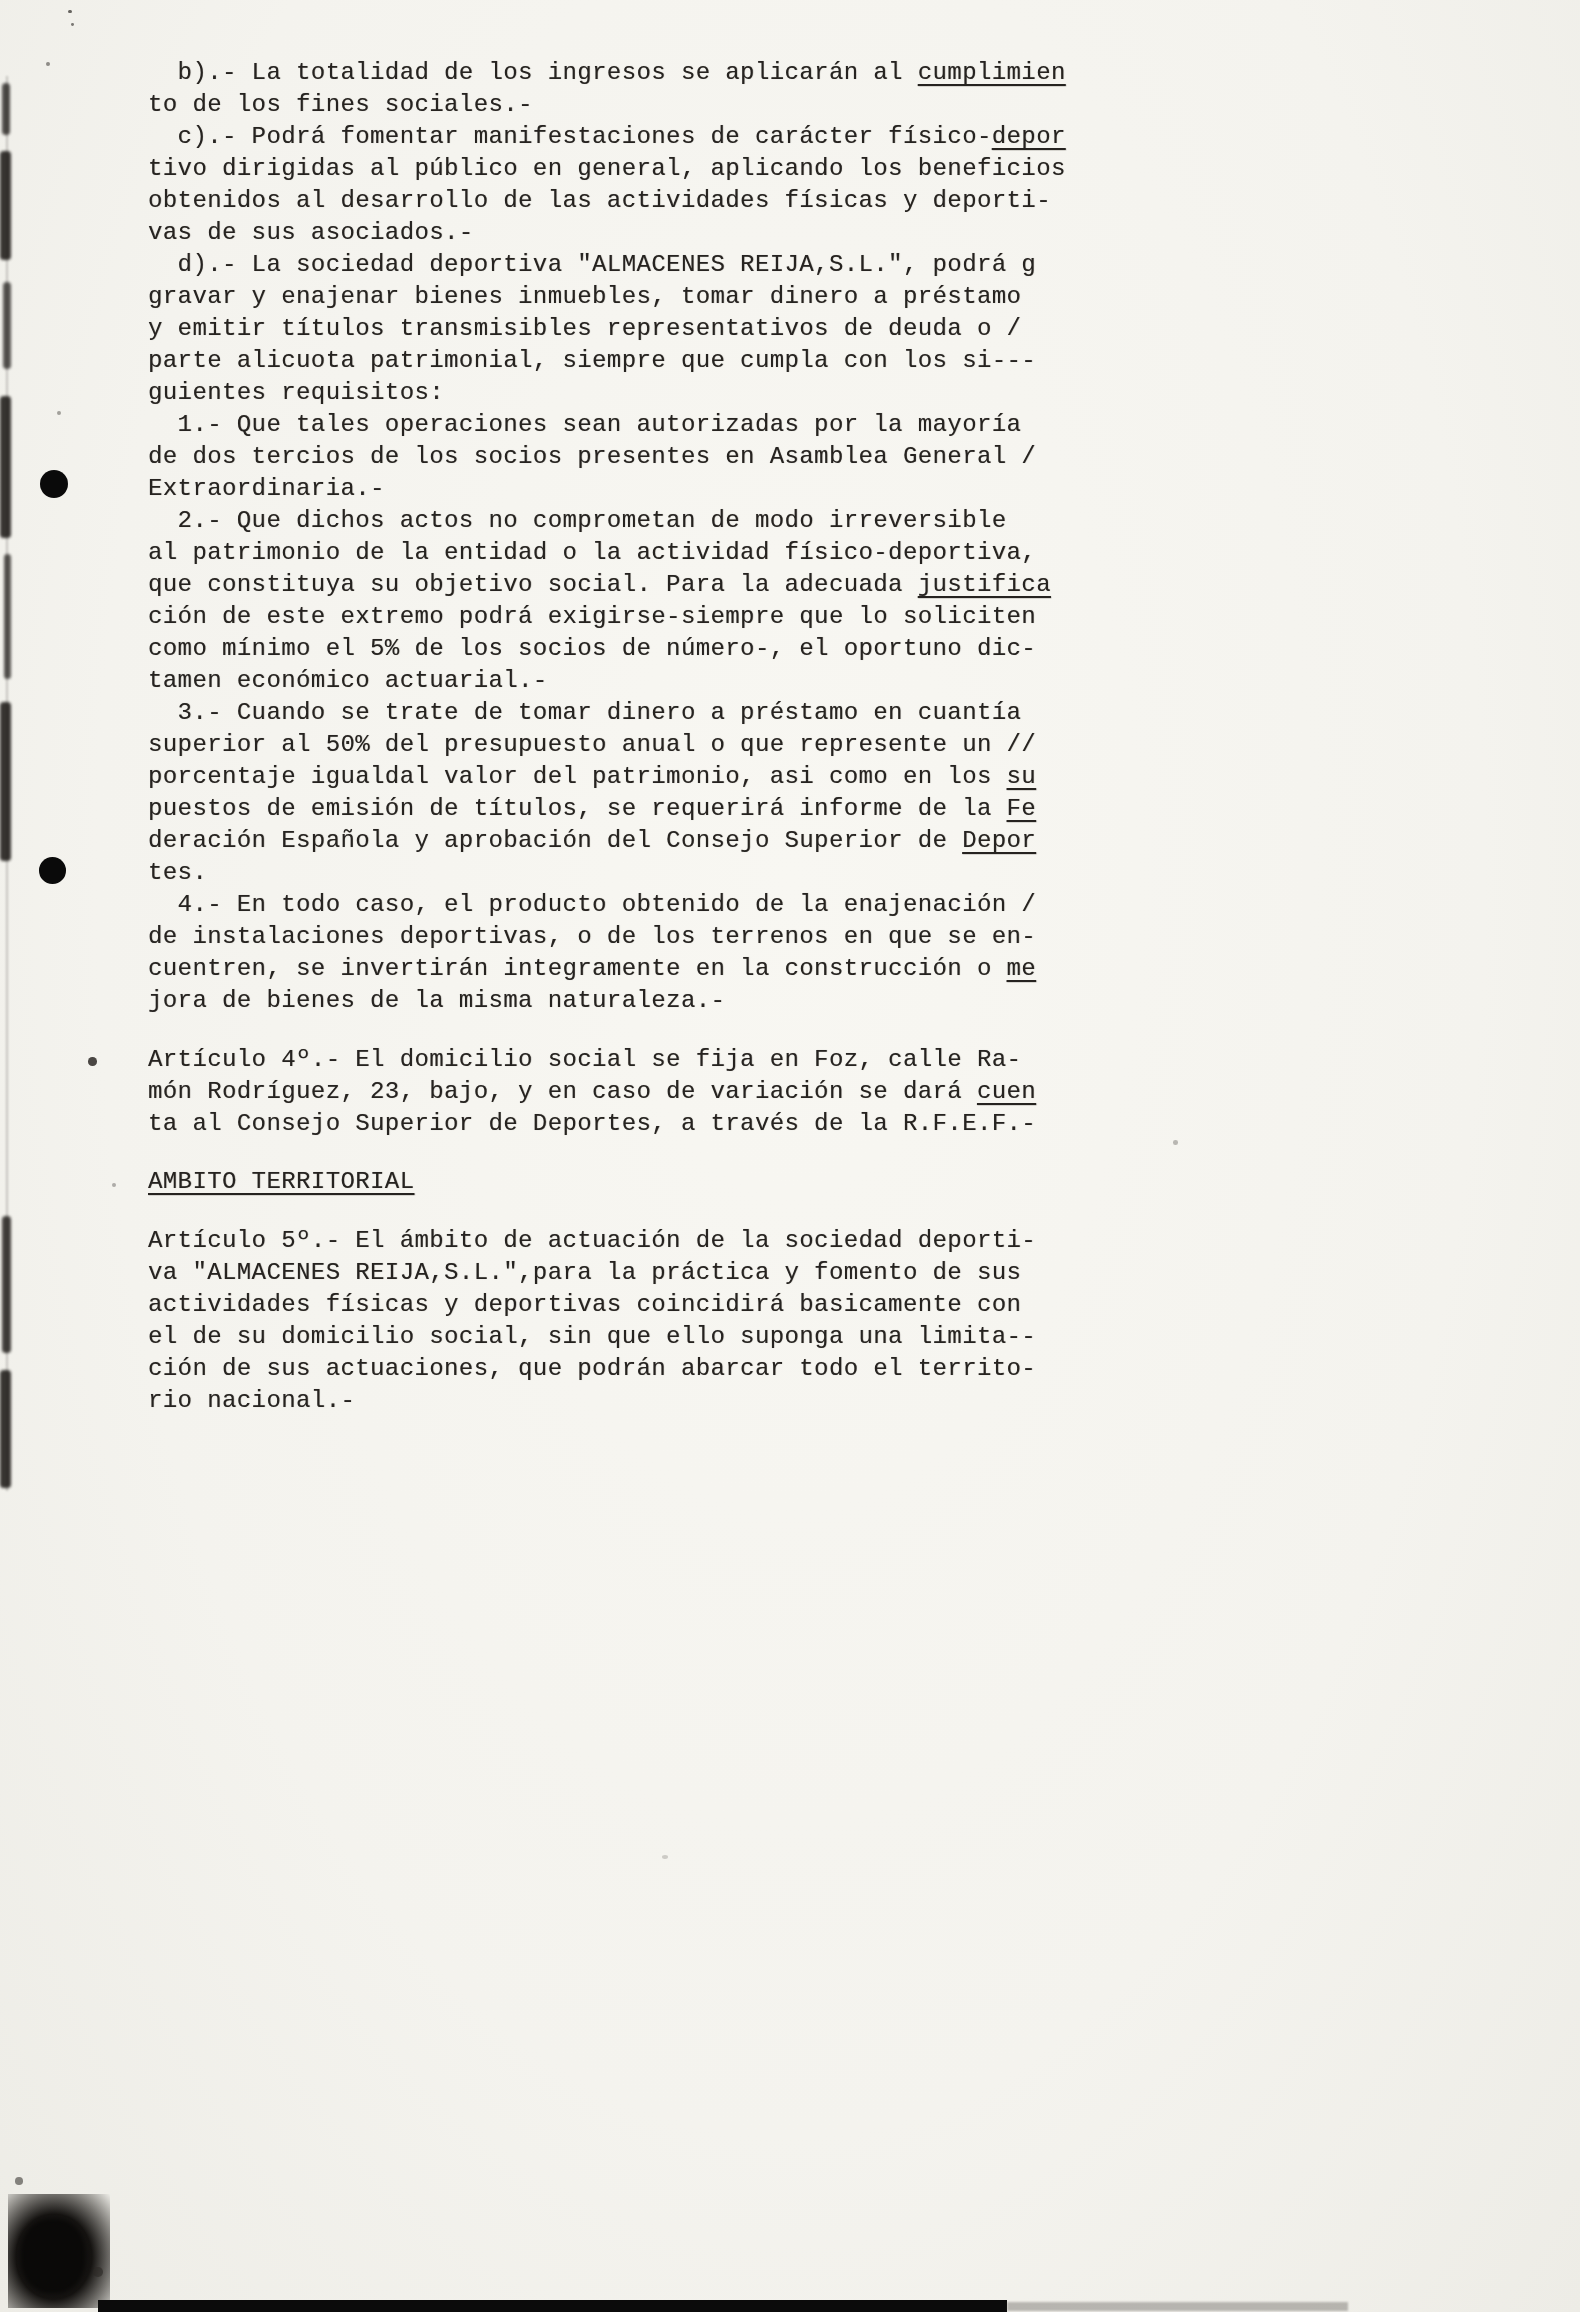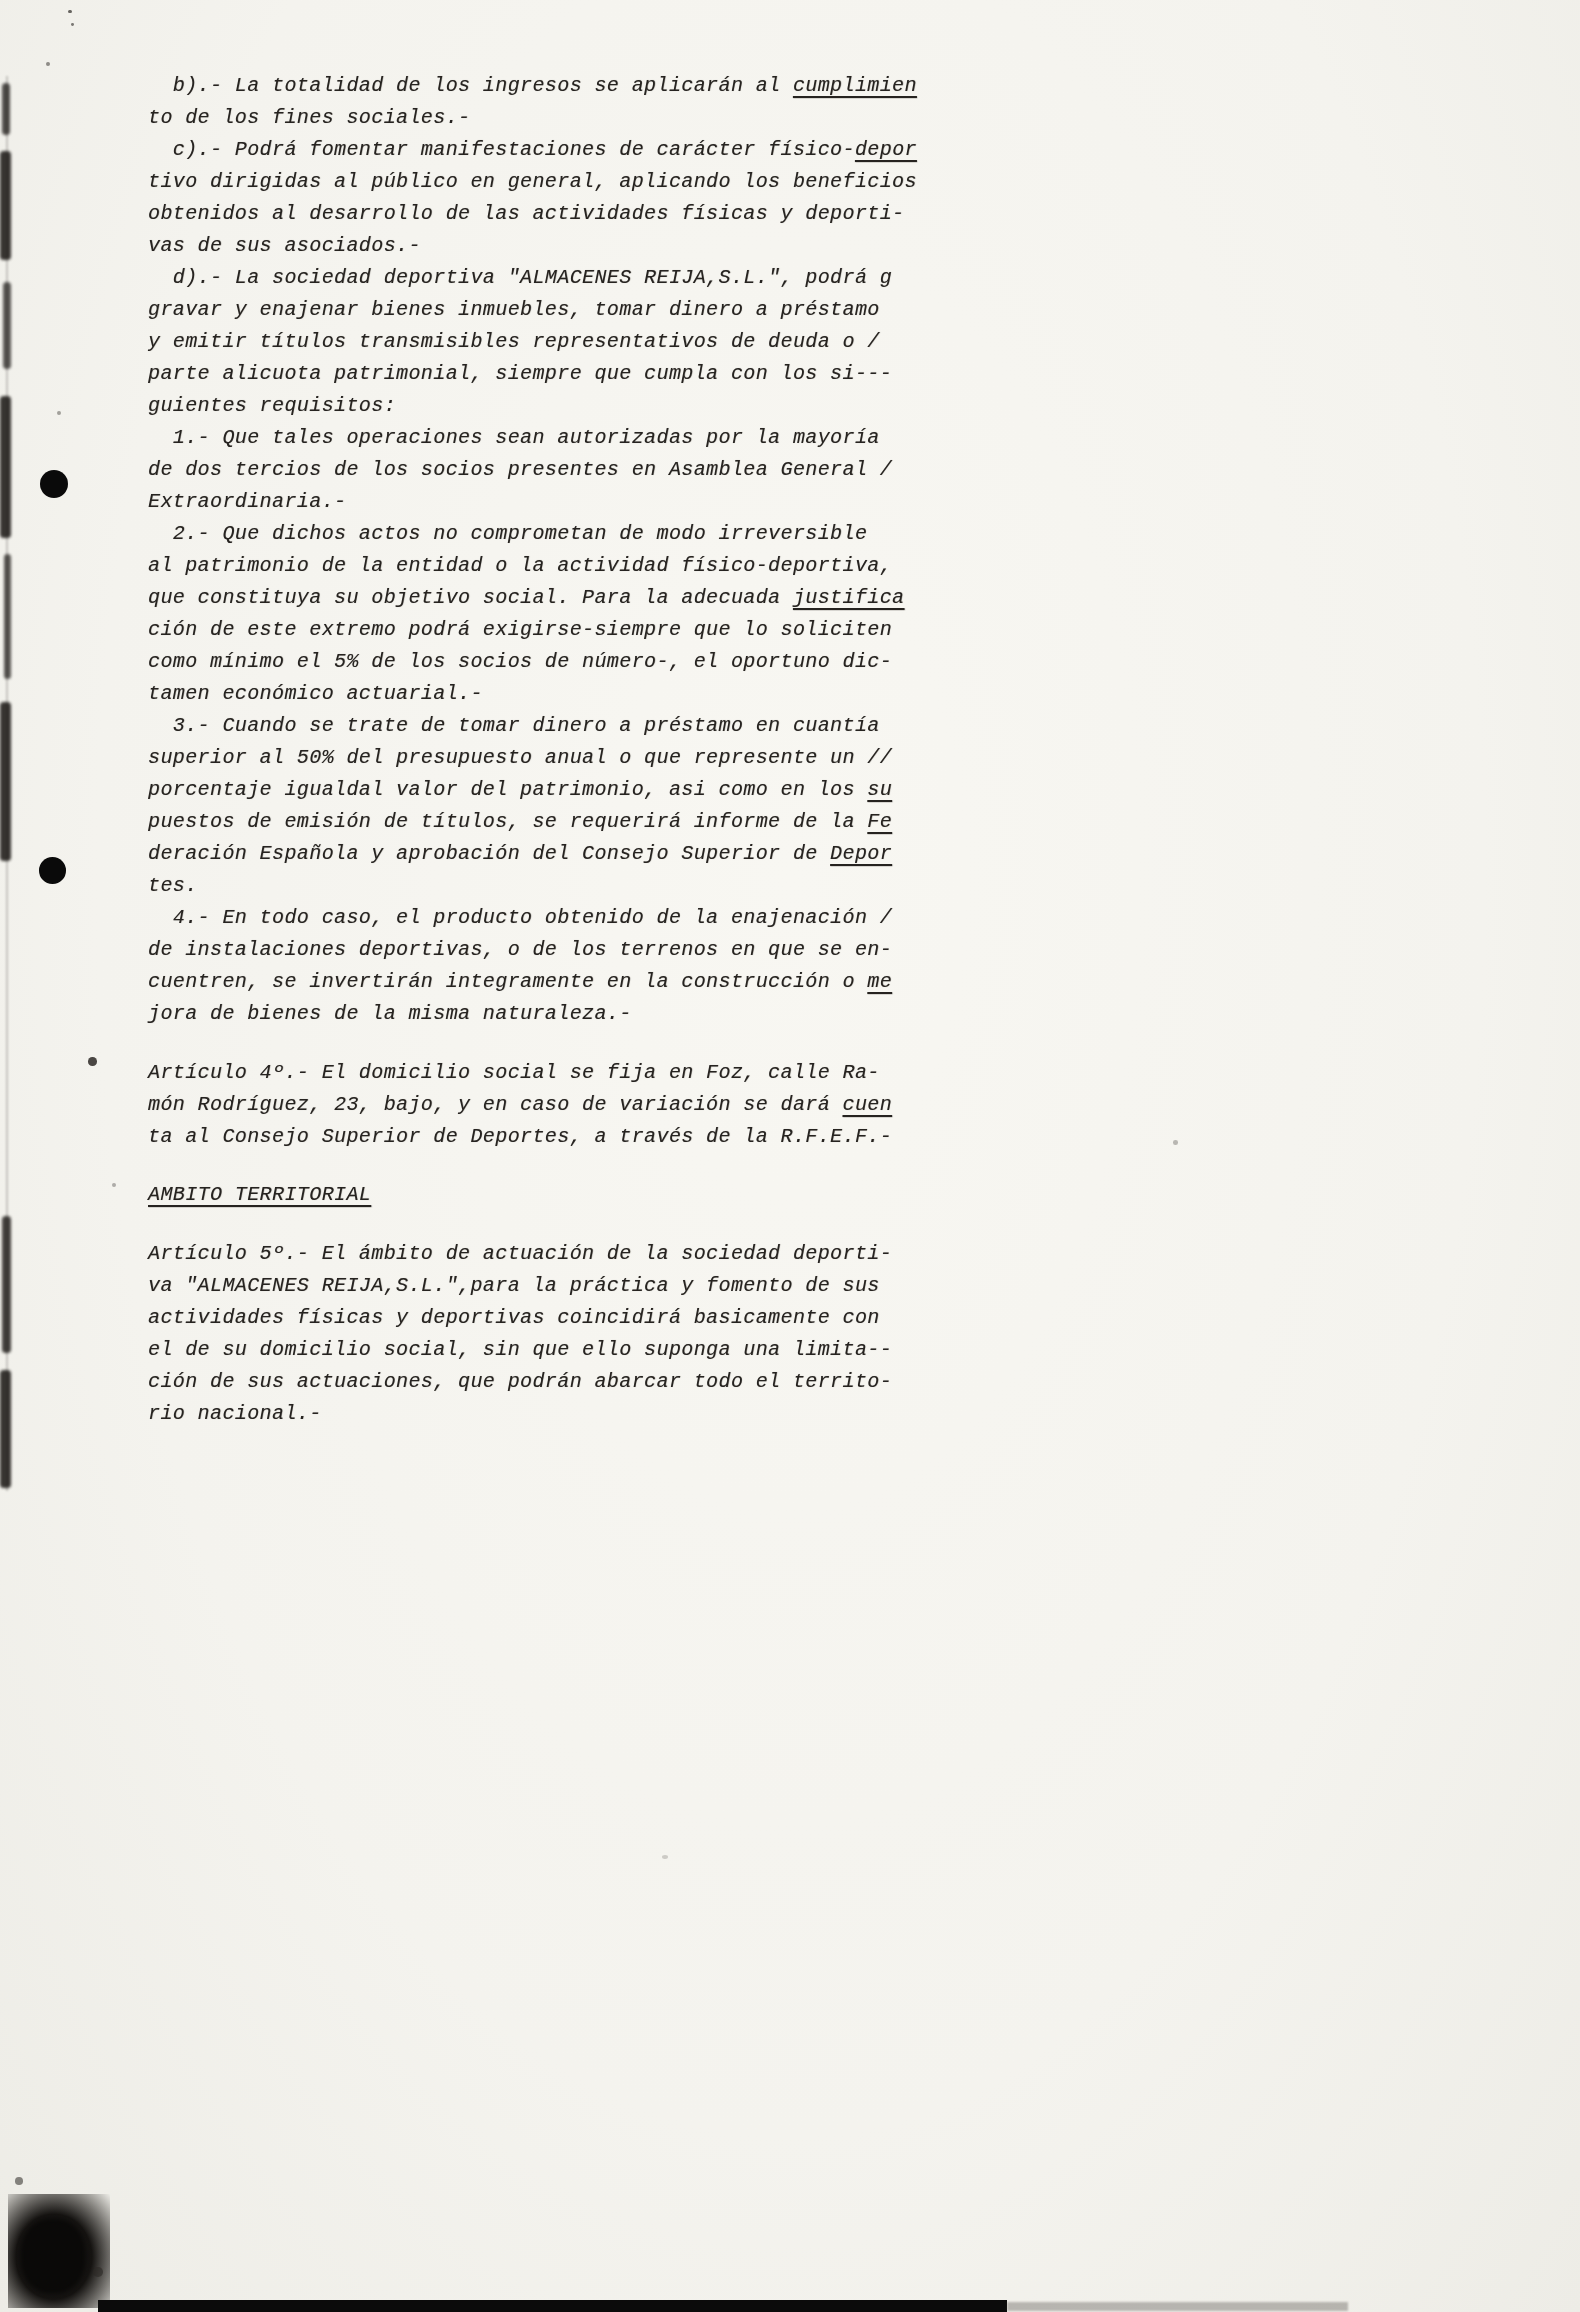--- a/index.html
+++ b/index.html
@@ -10,28 +10,27 @@
   }
   .paper {
     position:relative;
     width:1580px; height:2313px;
     background:#f5f4ef;
     background-image:radial-gradient(ellipse at 50% 38%, #f8f7f2 0%, #f4f3ee 62%, #edecE6 100%);
     overflow:hidden;
   }
   .doc {
     position:absolute;
-    left:148px; top:70px;
-    font-size:20px;
+    left:148px; top:57px;
+    font-size:24px;
     line-height:32px;
     letter-spacing:0.4px;
     color:#262320;
     white-space:pre;
     text-shadow:0.4px 0.4px 0.7px rgba(35,28,22,0.38);
-    font-style:italic;
   }
   .line { height:32px; }
   .line.blank { height:26.5px; }
   .u {
     text-decoration:underline;
     text-underline-offset:4.7px;
     text-decoration-thickness:1.9px;
   }
   
   .streak {

